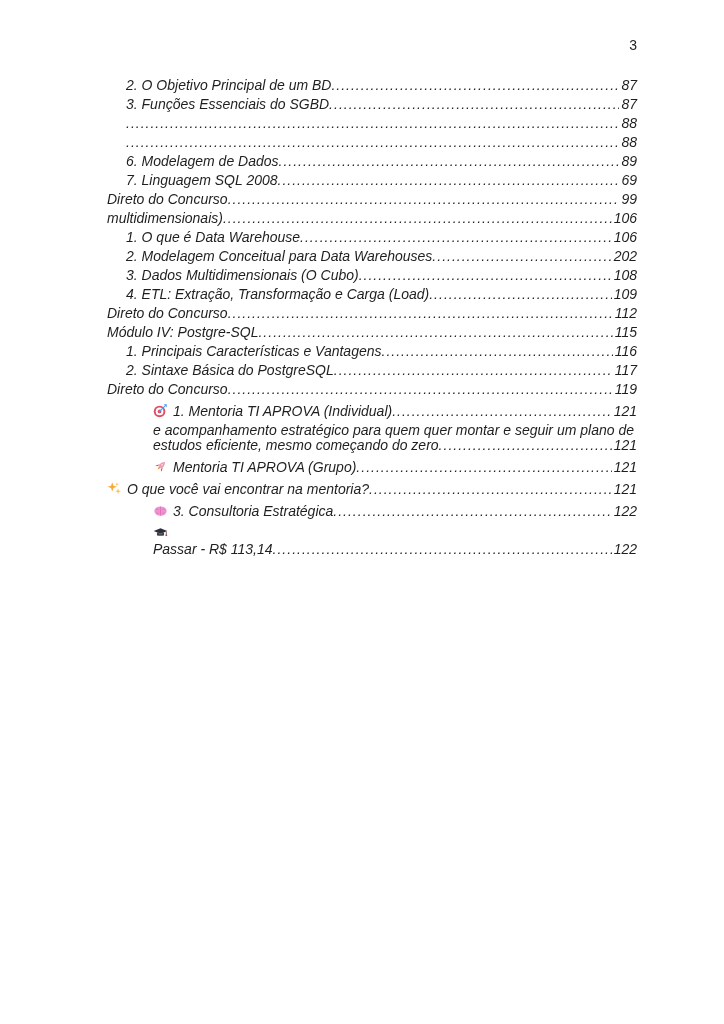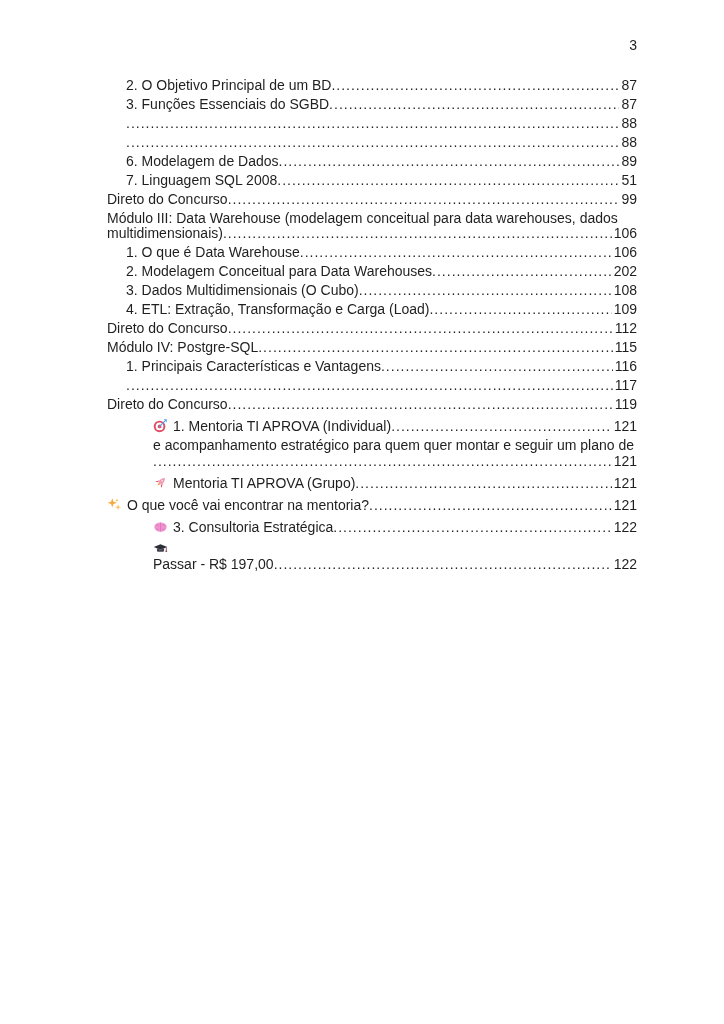--- a/index.html
+++ b/index.html
@@ -4,21 +4,21 @@
 <style>
   * { margin: 0; padding: 0; box-sizing: border-box; }
   html, body { background: #ffffff; }
   body {
     width: 724px; height: 1024px; overflow: hidden;
     font-family: "Liberation Sans", "DejaVu Sans", sans-serif;
     font-size: 14px; color: #1f1f1f;
   }
   .page { padding: 38px 87px 0 107px; }
   .page-number { text-align: right; line-height: 15.5px; }
-  .toc { margin-top: 24px; }
+  .toc { margin-top: 24px; font-style: italic; }
   .toc-entry { line-height: 15.5px; margin-bottom: 3.5px; }
   .toc-entry.level-1 { padding-left: 19px; }
   .toc-entry.level-2 { padding-left: 46px; }
   .toc-line.pre { white-space: nowrap; }
   .toc-line.last { display: flex; align-items: baseline; }
   .toc-line.last .txt { flex: 0 0 auto; white-space: nowrap; }
   .leader {
     flex: 1 1 0; overflow: hidden; white-space: nowrap;
     min-width: 6px; letter-spacing: 1px; color: #222;
   }
@@ -65,32 +65,31 @@
         <div class="toc-line last">
           <span class="txt">6. Modelagem de Dados</span>
           <span class="leader">............................................................................................................................................................................................................................................................................................................</span>
           <span class="pagenum">89</span>
         </div>
       </div>
       <div class="toc-entry level-1">
         <div class="toc-line last">
           <span class="txt">7. Linguagem SQL 2008</span>
           <span class="leader">............................................................................................................................................................................................................................................................................................................</span>
-          <span class="pagenum">51</span>
+          <span class="pagenum">69</span>
         </div>
       </div>
       <div class="toc-entry level-0">
         <div class="toc-line last">
           <span class="txt">Direto do Concurso</span>
           <span class="leader">............................................................................................................................................................................................................................................................................................................</span>
           <span class="pagenum">99</span>
         </div>
       </div>
       <div class="toc-entry level-0">
-        <div class="toc-line pre"><span class="txt">Módulo III: Data Warehouse (modelagem conceitual para data warehouses, dados</span></div>
         <div class="toc-line last">
           <span class="txt">multidimensionais)</span>
           <span class="leader">............................................................................................................................................................................................................................................................................................................</span>
           <span class="pagenum">106</span>
         </div>
       </div>
       <div class="toc-entry level-1">
         <div class="toc-line last">
           <span class="txt">1. O que é Data Warehouse</span>
           <span class="leader">............................................................................................................................................................................................................................................................................................................</span>
@@ -134,20 +133,21 @@
       </div>
       <div class="toc-entry level-1">
         <div class="toc-line last">
           <span class="txt">1. Principais Características e Vantagens</span>
           <span class="leader">............................................................................................................................................................................................................................................................................................................</span>
           <span class="pagenum">116</span>
         </div>
       </div>
       <div class="toc-entry level-1">
         <div class="toc-line last">
+          <span class="txt">2. Sintaxe Básica do PostgreSQL</span>
           <span class="leader">............................................................................................................................................................................................................................................................................................................</span>
           <span class="pagenum">117</span>
         </div>
       </div>
       <div class="toc-entry level-0">
         <div class="toc-line last">
           <span class="txt">Direto do Concurso</span>
           <span class="leader">............................................................................................................................................................................................................................................................................................................</span>
           <span class="pagenum">119</span>
         </div>
@@ -164,20 +164,21 @@
             </svg>
           </span>
           <span class="txt">1. Mentoria TI APROVA (Individual)</span>
           <span class="leader">............................................................................................................................................................................................................................................................................................................</span>
           <span class="pagenum">121</span>
         </div>
       </div>
       <div class="toc-entry level-2">
         <div class="toc-line pre"><span class="txt">e acompanhamento estratégico para quem quer montar e seguir um plano de</span></div>
         <div class="toc-line last">
+          <span class="txt">estudos eficiente, mesmo começando do zero</span>
           <span class="leader">............................................................................................................................................................................................................................................................................................................</span>
           <span class="pagenum">121</span>
         </div>
       </div>
       <div class="toc-entry level-2">
         <div class="toc-line last">
           <span class="icon">
             <svg viewBox="0 0 16 16">
               <g transform="rotate(45 8 8)">
                 <path d="M8 1.2 C10 3 10.6 6 10.6 9.2 L5.4 9.2 C5.4 6 6 3 8 1.2 Z" fill="#f2a0b4"></path>
@@ -222,19 +223,19 @@
         </div>
       </div>
       <div class="toc-entry level-2">
         <div class="toc-line pre"><span class="icon"><svg viewBox="0 0 16 16">
               <path d="M8 3.4 L15.2 6.4 L8 9.4 L0.8 6.4 Z" fill="#2e2e38"></path>
               <path d="M4.2 7.8 L4.2 10.6 C4.2 11.9 11.8 11.9 11.8 10.6 L11.8 7.8 L8 9.4 Z" fill="#43434f"></path>
               <path d="M14.2 6.8 L14.2 10.2" stroke="#7d4a56" stroke-width="0.9"></path>
               <circle cx="14.2" cy="10.9" r="0.95" fill="#8a4b44"></circle>
             </svg></span></div>
         <div class="toc-line last">
-          <span class="txt">Passar - R$ 197,00</span>
+          <span class="txt">Passar - R$ 113,14</span>
           <span class="leader">............................................................................................................................................................................................................................................................................................................</span>
           <span class="pagenum">122</span>
         </div>
       </div>
     </nav>
 </div>
 
 </body></html>

